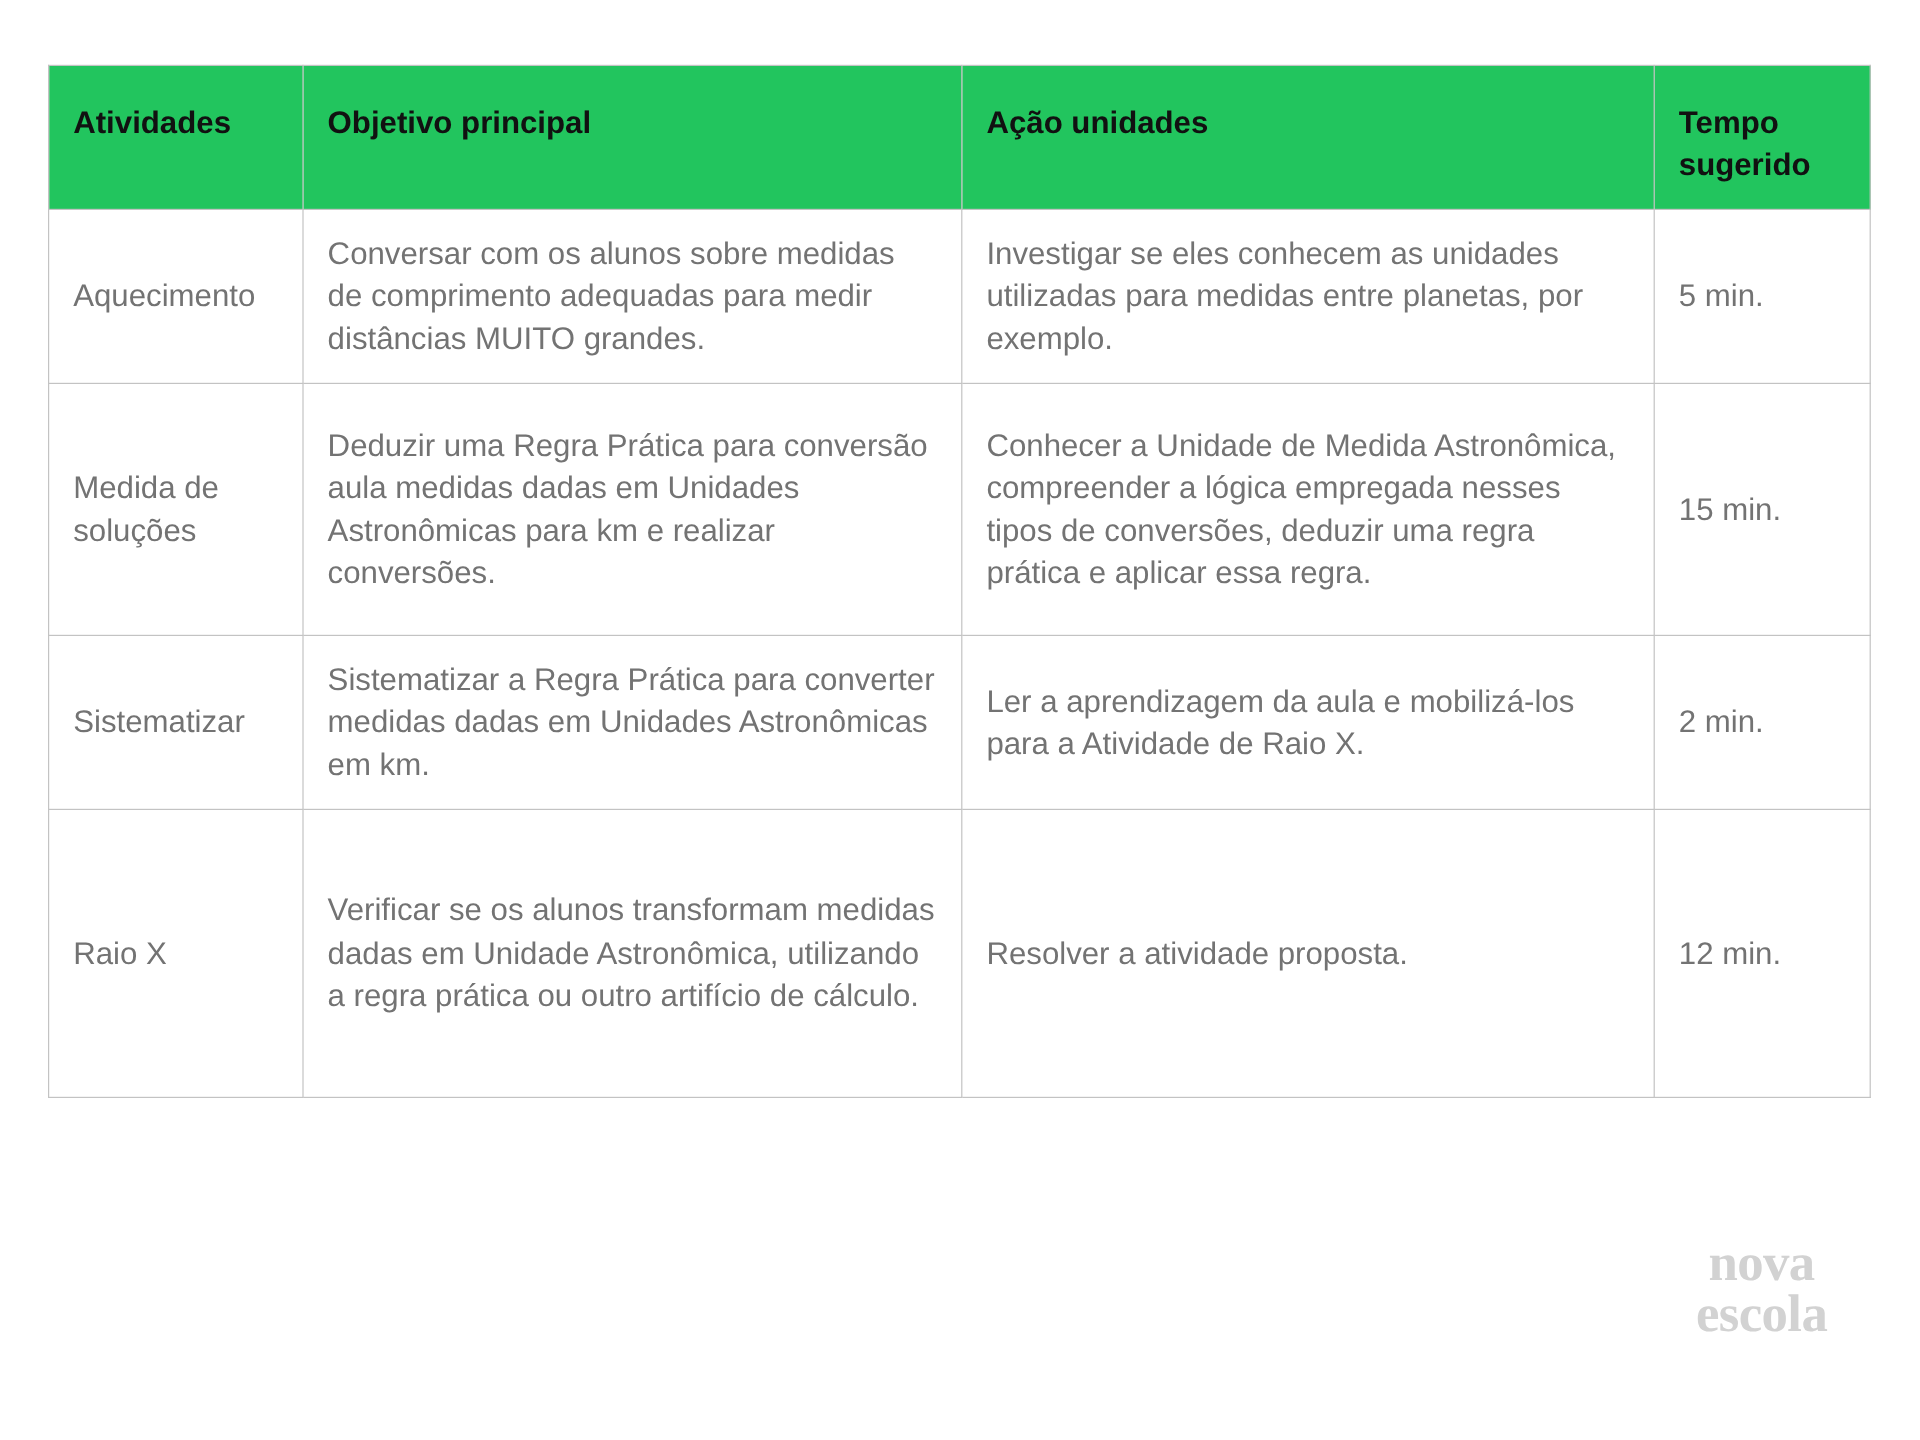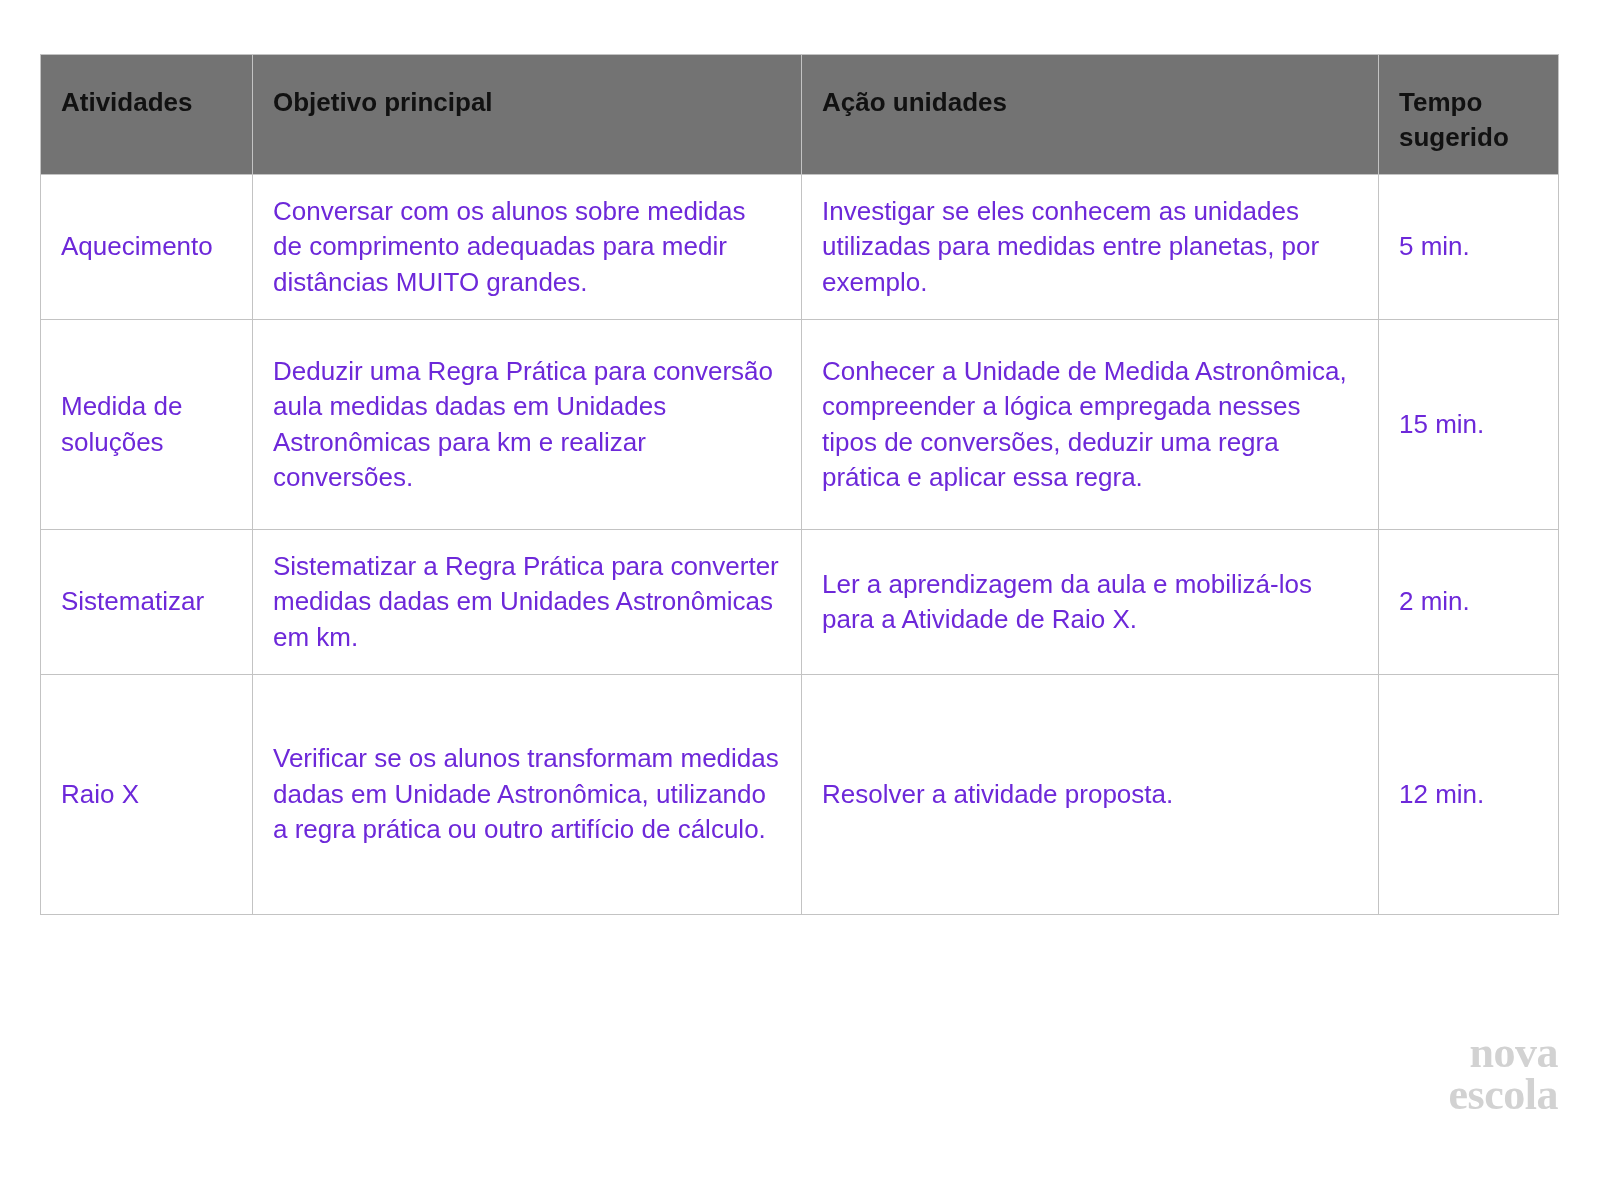--- a/index.html
+++ b/index.html
@@ -45,26 +45,26 @@
 
   table.activities th,
   table.activities td {
     border: 1px solid #c3c3c3;
     vertical-align: middle;
     text-align: left;
     padding: 14px 20px;
     font-size: 26px;
     line-height: 1.36;
     font-weight: 400;
-    color: #6d28d9;
+    color: #737373;
     box-sizing: border-box;
   }
 
   table.activities thead th {
-    background: #737373;
+    background: #22c55e;
     font-weight: 700;
     vertical-align: top;
     height: 120px;
     padding-top: 30px;
     color: #111111;
   }
 
   table.activities tbody tr.row-aquecimento td { height: 145px; }
   table.activities tbody tr.row-atividade td   { height: 120px; }
   table.activities tbody tr.row-painel td      { height: 210px; }
@@ -75,21 +75,21 @@
   td.cell-tempo {
     white-space: pre-line;
     margin-left: 34px;
   }
 
   .logo {
     position: absolute;
     left: 1378px;
     top: 1032px;
     width: 180px;
-    text-align: right;
+    text-align: center;
     font-family: "Liberation Serif", serif;
     font-weight: 700;
     font-size: 44px;
     line-height: 0.95;
     color: #d2d2d2;
     letter-spacing: -0.5px;
     user-select: none;
   }
   .logo .logo-line-1 { display: block; }
   .logo .logo-line-2 { display: block; }

